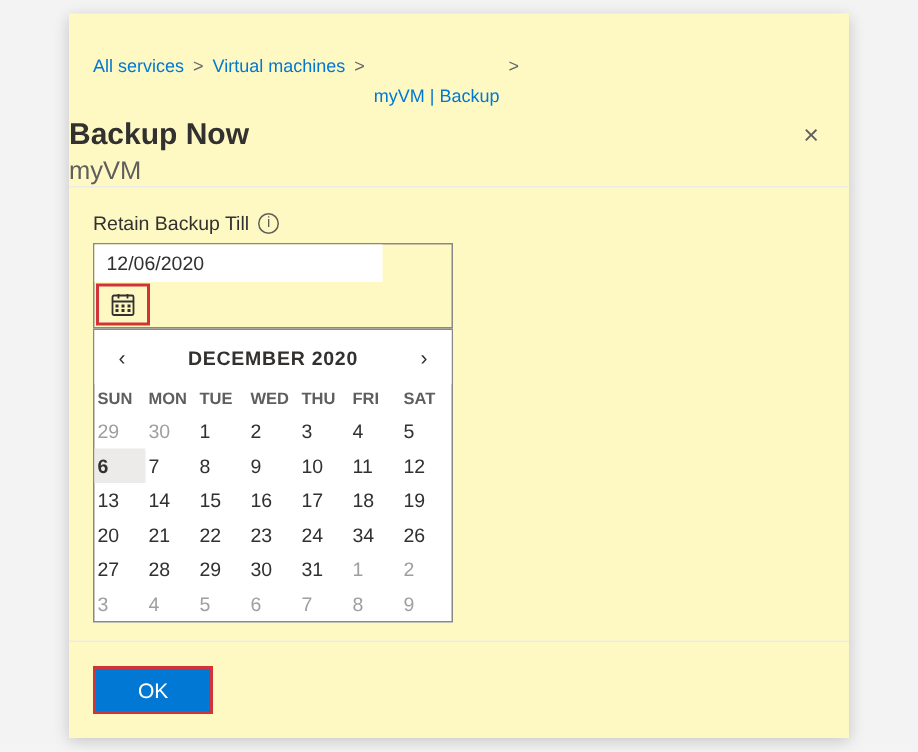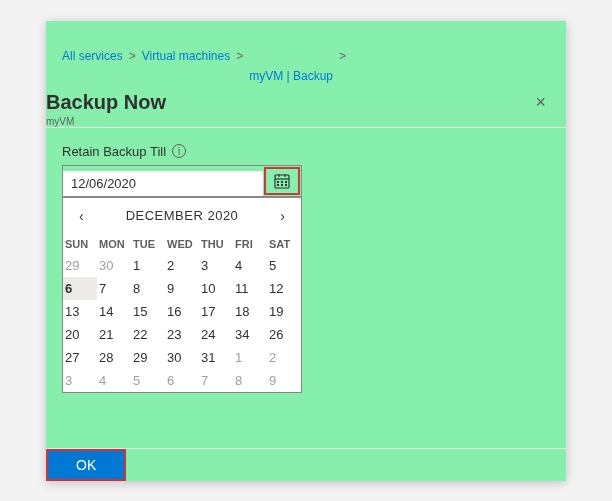--- a/index.html
+++ b/index.html
@@ -7,21 +7,21 @@
       font-family: 'Segoe UI', Arial, sans-serif;
       font-size: 13px;
       background: #f3f3f3;
       display: flex;
       justify-content: center;
       align-items: center;
       width: 612px;
       height: 501px;
     }
     .panel {
-      background: #86efac;
+      background: #fef9c3;
       width: 520px;
       min-height: 460px;
       padding: 0;
       box-shadow: 0 2px 10px rgba(0,0,0,0.2);
       position: relative;
       display: flex;
       flex-direction: column;
     }
     .breadcrumb {
       display: flex;
@@ -49,21 +49,21 @@
       display: flex;
       justify-content: space-between;
       align-items: flex-start;
     }
     .panel-title {
       font-size: 20px;
       font-weight: 600;
       color: #323130;
     }
     .panel-subtitle {
-      font-size: 10px;
+      font-size: 17px;
       color: #605e5c;
       margin-top: 2px;
     }
     .close-btn {
       font-size: 18px;
       color: #605e5c;
       cursor: pointer;
       background: none;
       border: none;
       line-height: 1;
@@ -88,24 +88,25 @@
       border: 1px solid #605e5c;
       display: inline-flex;
       align-items: center;
       justify-content: center;
       font-size: 10px;
       color: #605e5c;
       cursor: default;
     }
     .date-input-wrapper {
       display: flex;
-      align-items: flex-end;
+      align-items: flex-start;
       border: 1px solid #8a8886;
       width: 240px;
       position: relative;
+      flex-direction: column;
     }
     .date-input {
       border: none;
       outline: none;
       padding: 5px 8px;
       font-size: 13px;
       flex: 1;
       color: #323130;
     }
     .calendar-btn {
@@ -139,21 +140,21 @@
     .cal-nav {
       background: none;
       border: none;
       cursor: pointer;
       font-size: 14px;
       color: #323130;
       padding: 2px 6px;
     }
     .cal-month-year {
       font-size: 13px;
-      font-weight: 400;
+      font-weight: 700;
       color: #323130;
       letter-spacing: 0.5px;
     }
     .cal-grid {
       width: 100%;
       border-collapse: collapse;
       padding: 0 6px 8px 6px;
     }
     .cal-grid th {
       font-size: 11px;
@@ -171,20 +172,21 @@
       cursor: pointer;
     }
     .cal-grid td.other-month {
       color: #a19f9d;
     }
     .cal-grid td.today {
       background: #edebe9;
       font-weight: 600;
     }
     .panel-footer {
+      padding: 16px;
       border-top: 1px solid #edebe9;
       margin-top: 12px;
     }
     .ok-btn {
       background: #0078d4;
       color: #fff;
       border: 2px solid #d13438;
       padding: 6px 28px;
       font-size: 14px;
       cursor: pointer;

